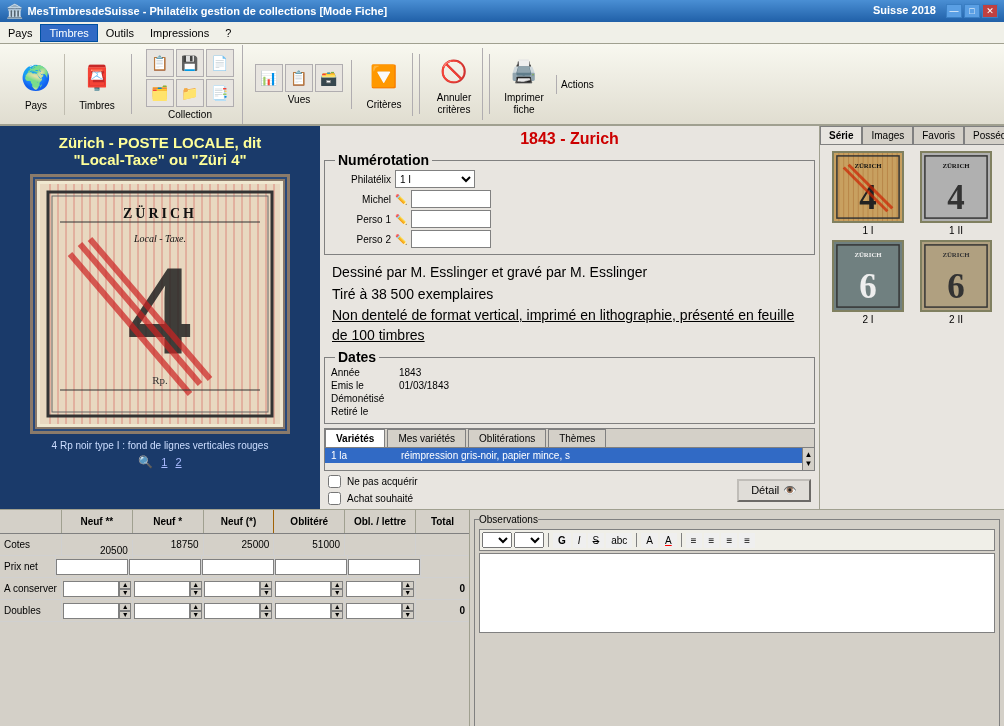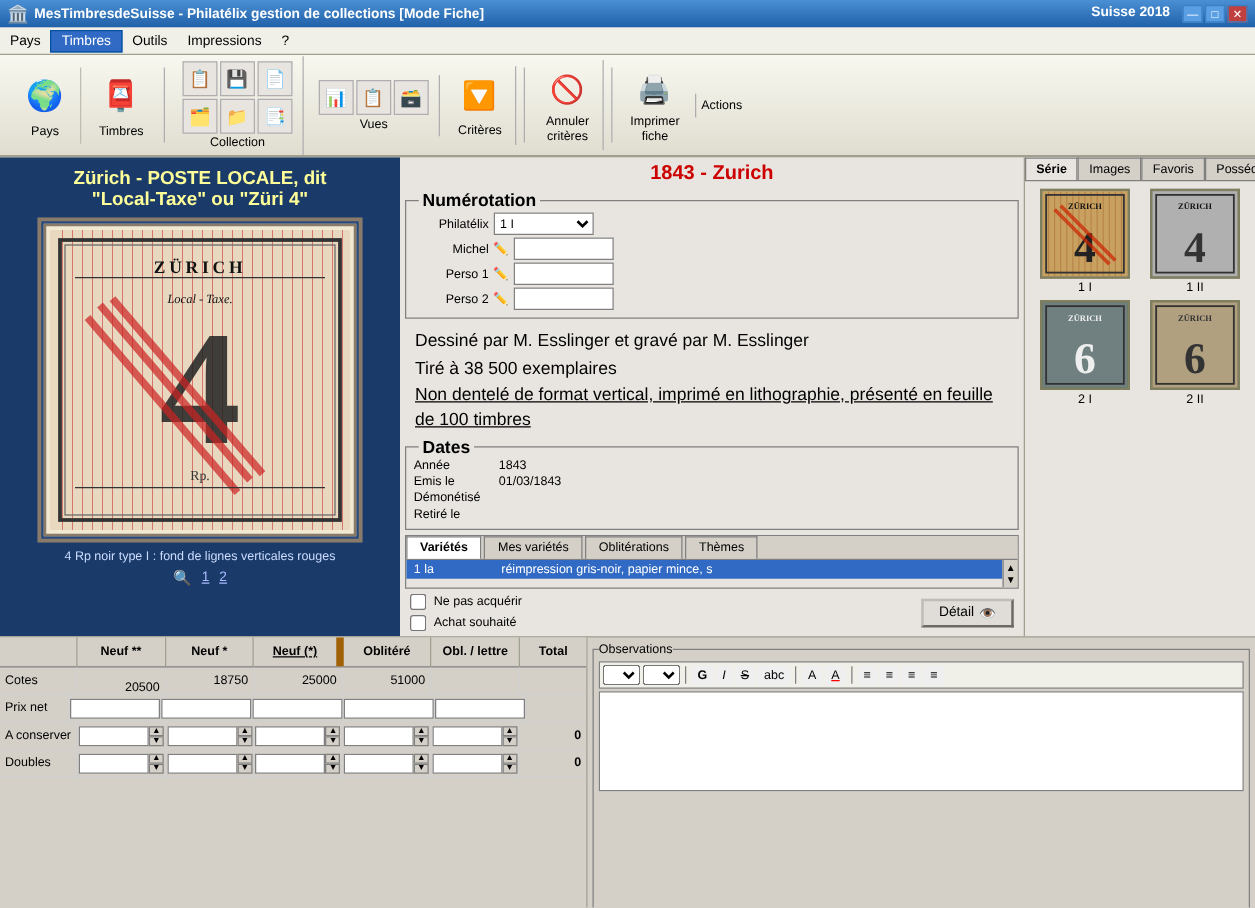--- a/index.html
+++ b/index.html
@@ -451,21 +451,21 @@
   </div>
 
   <div id="bottom-section" style="display:flex; flex:1; border-top: 1px solid #a0a090;">
 
     <div id="prices-panel" style="width:470px; border-right:1px solid #a0a090;">
 
       <div id="prices-header" style="display:flex; background:#d4d0c8; border-bottom:1px solid #808080; height:24px; align-items:center;">
         <div style="width:70px; border-right:1px solid #a0a090; height:100%; display:flex; align-items:center; justify-content:center;"></div>
         <div style="width:80px; border-right:1px solid #a0a090; height:100%; display:flex; align-items:center; justify-content:center; font-size:10px; font-weight:bold;">Neuf **</div>
         <div style="width:80px; border-right:1px solid #a0a090; height:100%; display:flex; align-items:center; justify-content:center; font-size:10px; font-weight:bold;">Neuf *</div>
-        <div style="width:80px; border-right:6px solid #a16207; height:100%; display:flex; align-items:center; justify-content:center; font-size:10px; font-weight:bold;text-decoration:underline;">Neuf (*)</div>
+        <div style="width:80px; border-right:1px solid #a16207; height:100%; display:flex; align-items:center; justify-content:center; font-size:10px; font-weight:bold;">Neuf (*)</div>
         <div style="width:80px; border-right:1px solid #a0a090; height:100%; display:flex; align-items:center; justify-content:center; font-size:10px; font-weight:bold;">Oblitéré</div>
         <div style="width:80px; border-right:1px solid #a0a090; height:100%; display:flex; align-items:center; justify-content:center; font-size:10px; font-weight:bold;">Obl. / lettre</div>
         <div style="width:60px; height:100%; display:flex; align-items:center; justify-content:center; font-size:10px; font-weight:bold;">Total</div>
       </div>
 
       <div class="price-row">
         <div style="width:70px; border-right:1px solid #d0d0d0; height:100%; display:flex; align-items:center; padding-left:4px; font-size:10px;">Cotes</div>
         <div style="width:80px; border-right:1px solid #d0d0d0; height:100%; display:flex; align-items:center; justify-content:flex-end; padding-right:4px; font-size:10px;margin-top:12px;">20500</div>
         <div style="width:80px; border-right:1px solid #d0d0d0; height:100%; display:flex; align-items:center; justify-content:flex-end; padding-right:4px; font-size:10px;">18750</div>
         <div style="width:80px; border-right:1px solid #d0d0d0; height:100%; display:flex; align-items:center; justify-content:flex-end; padding-right:4px; font-size:10px;">25000</div>

